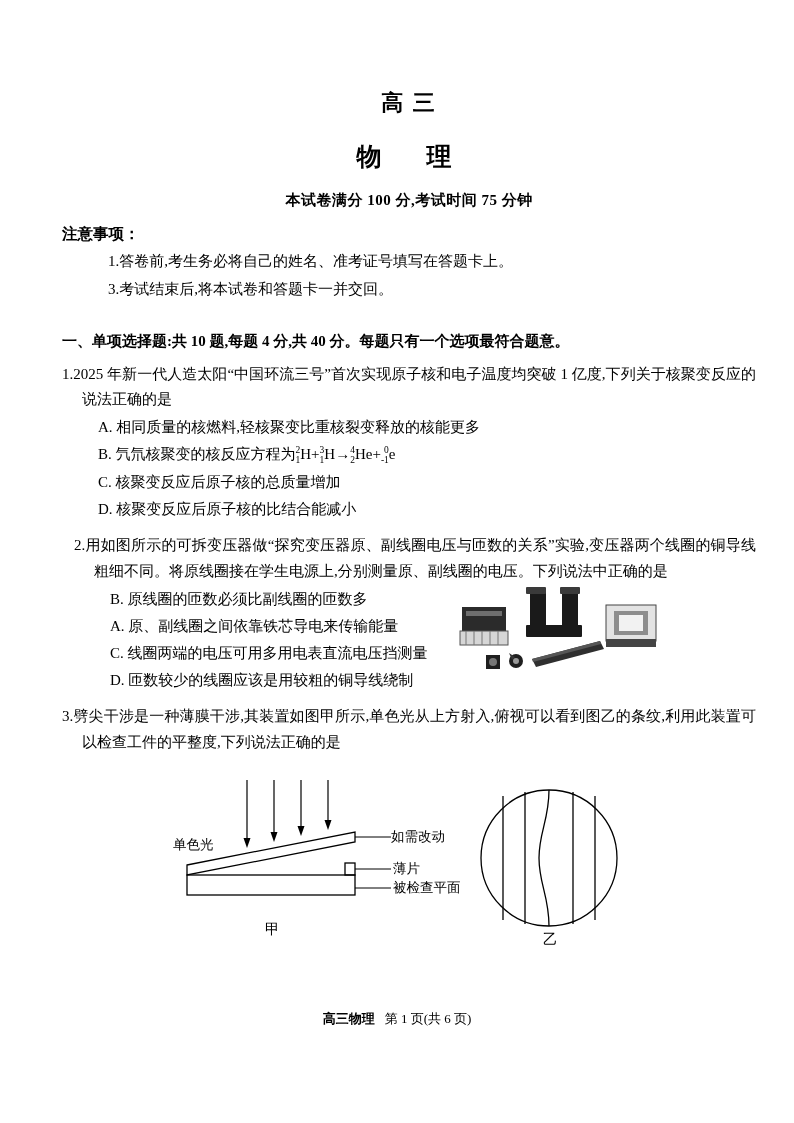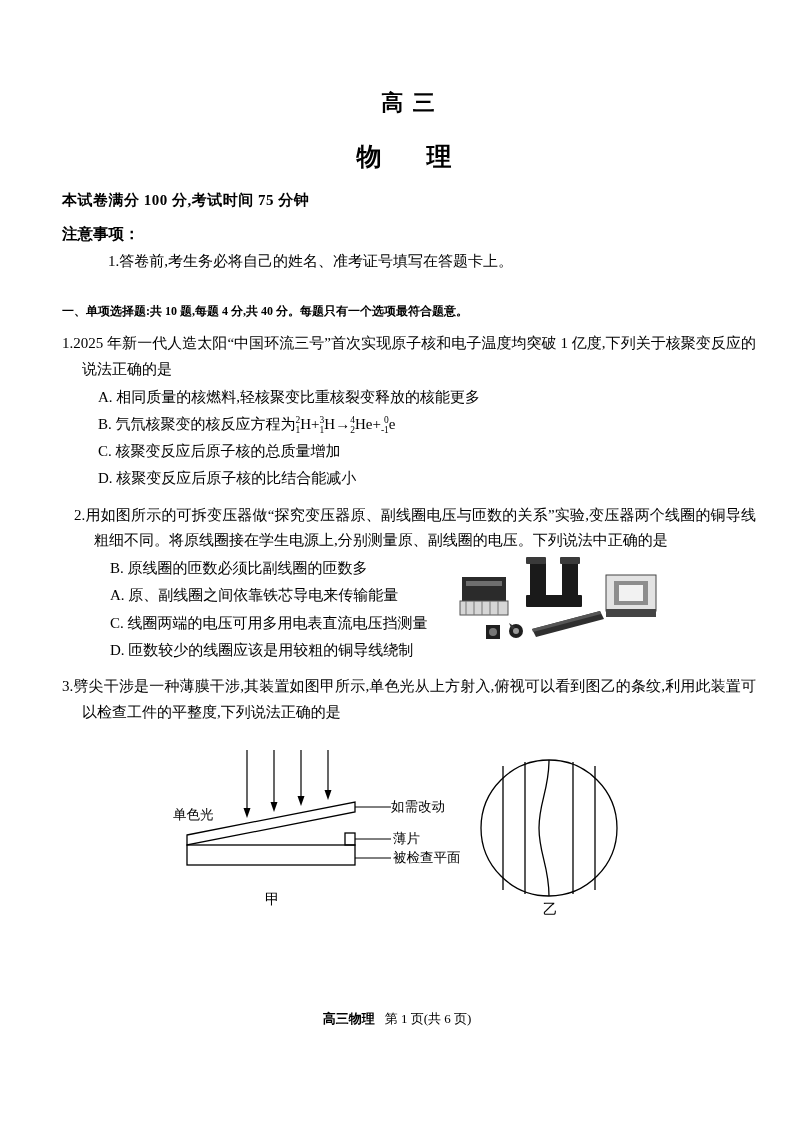--- a/index.html
+++ b/index.html
@@ -30,40 +30,40 @@
     margin: 18px 0 0 0;
   }
   .title-subject {
     text-align: center;
     font-size: 25px;
     font-weight: bold;
     letter-spacing: 10px;
     margin: 22px 0 0 0;
   }
   .exam-info {
-    text-align: left;
+    text-align: center;
     font-size: 15px;
     font-weight: bold;
     margin: 18px 0 0 0;
     letter-spacing: 0.5px;
   }
   .notice-title {
     font-size: 15.5px;
     font-weight: bold;
     margin: 14px 0 0 0;
   }
   .notice-item {
     font-size: 15px;
     line-height: 1.62;
     text-indent: 2em;
     margin: 4px 0 0 16px;
     text-align: justify;
   }
   .section-heading {
-    font-size: 12px;
+    font-size: 15px;
     font-weight: bold;
     margin: 30px 0 2px 0;
   }
   .q {
     margin: 11px 0 0 0;
   }
   .q-stem {
     font-size: 15px;
     line-height: 1.72;
     text-align: justify;
@@ -125,20 +125,21 @@
 <body>
 
 <div class="page">
 
   <div class="title-grade">高 三</div>
   <div class="title-subject">物　理</div>
   <div class="exam-info">本试卷满分 100 分,考试时间 75 分钟</div>
 
   <div class="notice-title">注意事项：</div>
   <div class="notice-item">1.答卷前,考生务必将自己的姓名、准考证号填写在答题卡上。</div>
+  <div class="notice-item">3.考试结束后,将本试卷和答题卡一并交回。</div>
 
   <div class="section-heading">一、单项选择题:共 10 题,每题 4 分,共 40 分。每题只有一个选项最符合题意。</div>
 
   <div class="q">
     <div class="q-stem"><span>1.</span><span>2025 年新一代人造太阳“中国环流三号”首次实现原子核和电子温度均突破 1 亿度,下列关于核聚变反应的说法正确的是</span></div>
     <div class="opt">A. 相同质量的核燃料,轻核聚变比重核裂变释放的核能更多</div>
     <div class="opt">
       <span>B. 氕氘核聚变的核反应方程为</span><span class="nuc"><i>2</i><i>1</i></span><span>H</span><span>+</span><span class="nuc"><i>3</i><i>1</i></span><span>H</span><span>→</span><span class="nuc"><i>4</i><i>2</i></span><span>He</span><span>+</span><span class="nuc"><i>0</i><i>-1</i></span><span>e</span>
     </div>
     <div class="opt">C. 核聚变反应后原子核的总质量增加</div>

